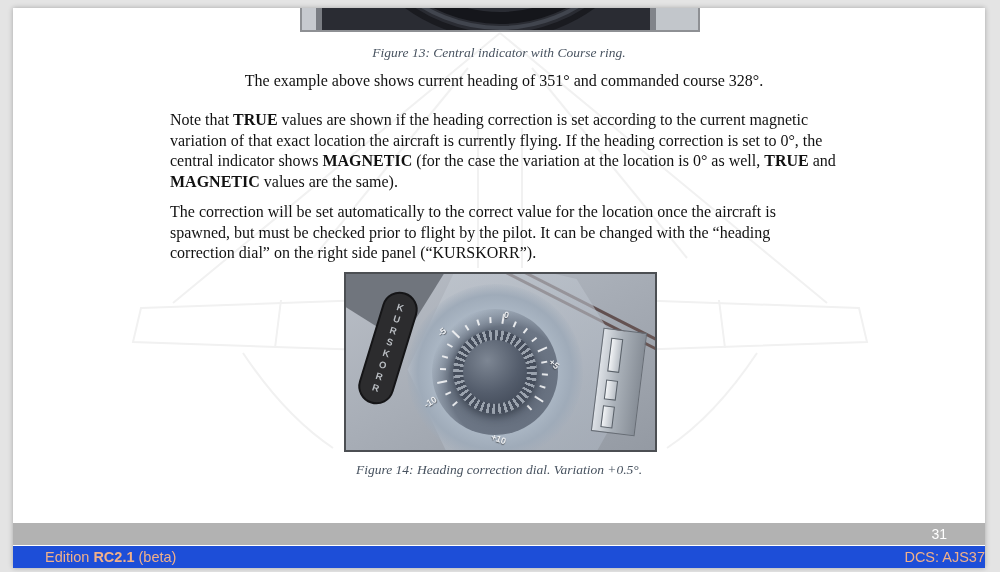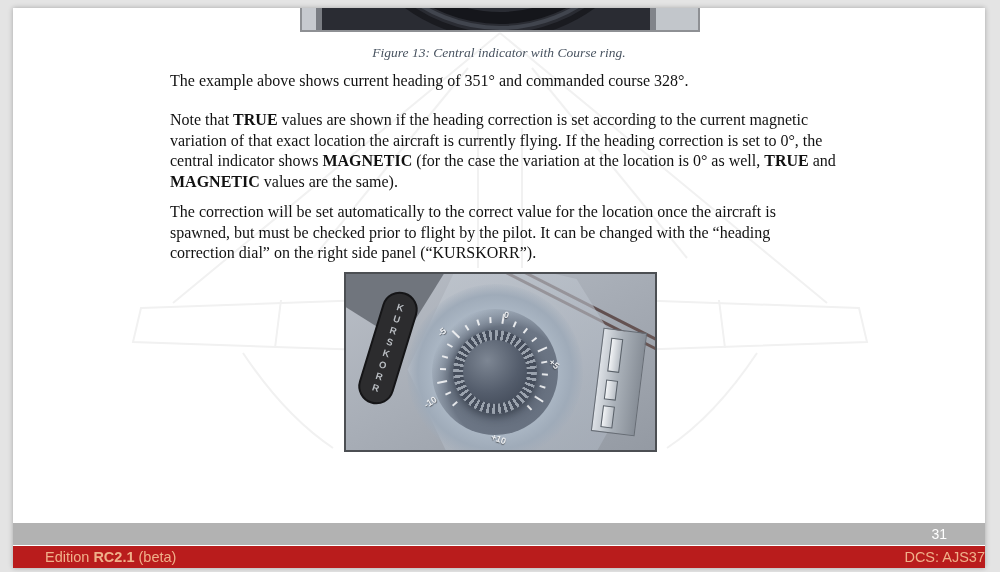--- a/index.html
+++ b/index.html
@@ -23,21 +23,21 @@
   .fig13 svg { display:block; }
 
   .caption { position:absolute; width:100%; text-align:center; font-style:italic;
              font-size:13.5px; color:#47525f; }
   .caption13 { top:37px; }
   .caption14 { top:454px; }
 
   
   .para { position:absolute; left:157px; width:668px; font-size:16px; line-height:20.6px; color:#111; }
   .para b { font-weight:bold; }
-  .p1 { top:63px; }
+  .p1 { top:63px;text-align:center; }
   .p2 { top:102px; }
   .p3 { top:194px; }
 
   
   .fig14 {
     position:absolute; left:331px; top:264px; width:313px; height:180px;
     border:2px solid #4c4f53; overflow:hidden;
     background:linear-gradient(150deg,#b9bec6 0%,#a8aeb7 45%,#949aa3 100%);
   }
   .corner-shadow { position:absolute; left:-42px; top:-46px; width:130px; height:86px;
@@ -84,21 +84,21 @@
   .hinge-slot { position:absolute; left:8px; width:12px; background:linear-gradient(90deg,#f2f4f6,#b9bfc6);
     border:1px solid #596068; }
   .hs1 { top:8px;  height:34px; }
   .hs2 { top:50px; height:20px; }
   .hs3 { top:76px; height:22px; }
 
   
   .bar-light { position:absolute; left:0; top:515px; width:100%; height:22px; background:#b2b2b2;
     font-family:"Liberation Sans", sans-serif; }
   .page-number { position:absolute; right:38px; top:3px; color:#ffffff; font-size:14px; }
-  .bar-dark { position:absolute; left:0; top:538px; width:100%; height:22px; background:#b91c1c;
+  .bar-dark { position:absolute; left:0; top:538px; width:100%; height:22px; background:#1d4ed8;
     font-family:"Liberation Sans", sans-serif; font-size:14.5px; color:#f0b08a;
     display:flex; align-items:center;padding-left:23px; }
   .bar-dark .fl { position:absolute; left:32px; }
   .bar-dark .fc { width:100%; text-align:right; }
   .bar-dark .fr { position:absolute; right:44px; }
   .fl b { font-weight:bold; }
 </style>
 </head>
 <body>
 
@@ -184,20 +184,21 @@
     <span class="dial-label dl-ll">-10</span>
     <span class="dial-label dl-bot">+10</span>
     <span class="dial-label dl-right">+5</span>
     <div class="hinge">
       <div class="hinge-slot hs1"></div>
       <div class="hinge-slot hs2"></div>
       <div class="hinge-slot hs3"></div>
     </div>
   </div>
 
+  <div class="caption caption14">Figure 14: Heading correction dial. Variation +0.5°.</div>
 
   <div class="bar-light">
     <span class="page-number">31</span>
   </div>
   <div class="bar-dark">
     <span class="fl"><span>Edition </span><b>RC2.1</b><span> (beta)</span></span>
     <span class="fc">DCS: AJS37</span>
   </div>
 
 </div>

